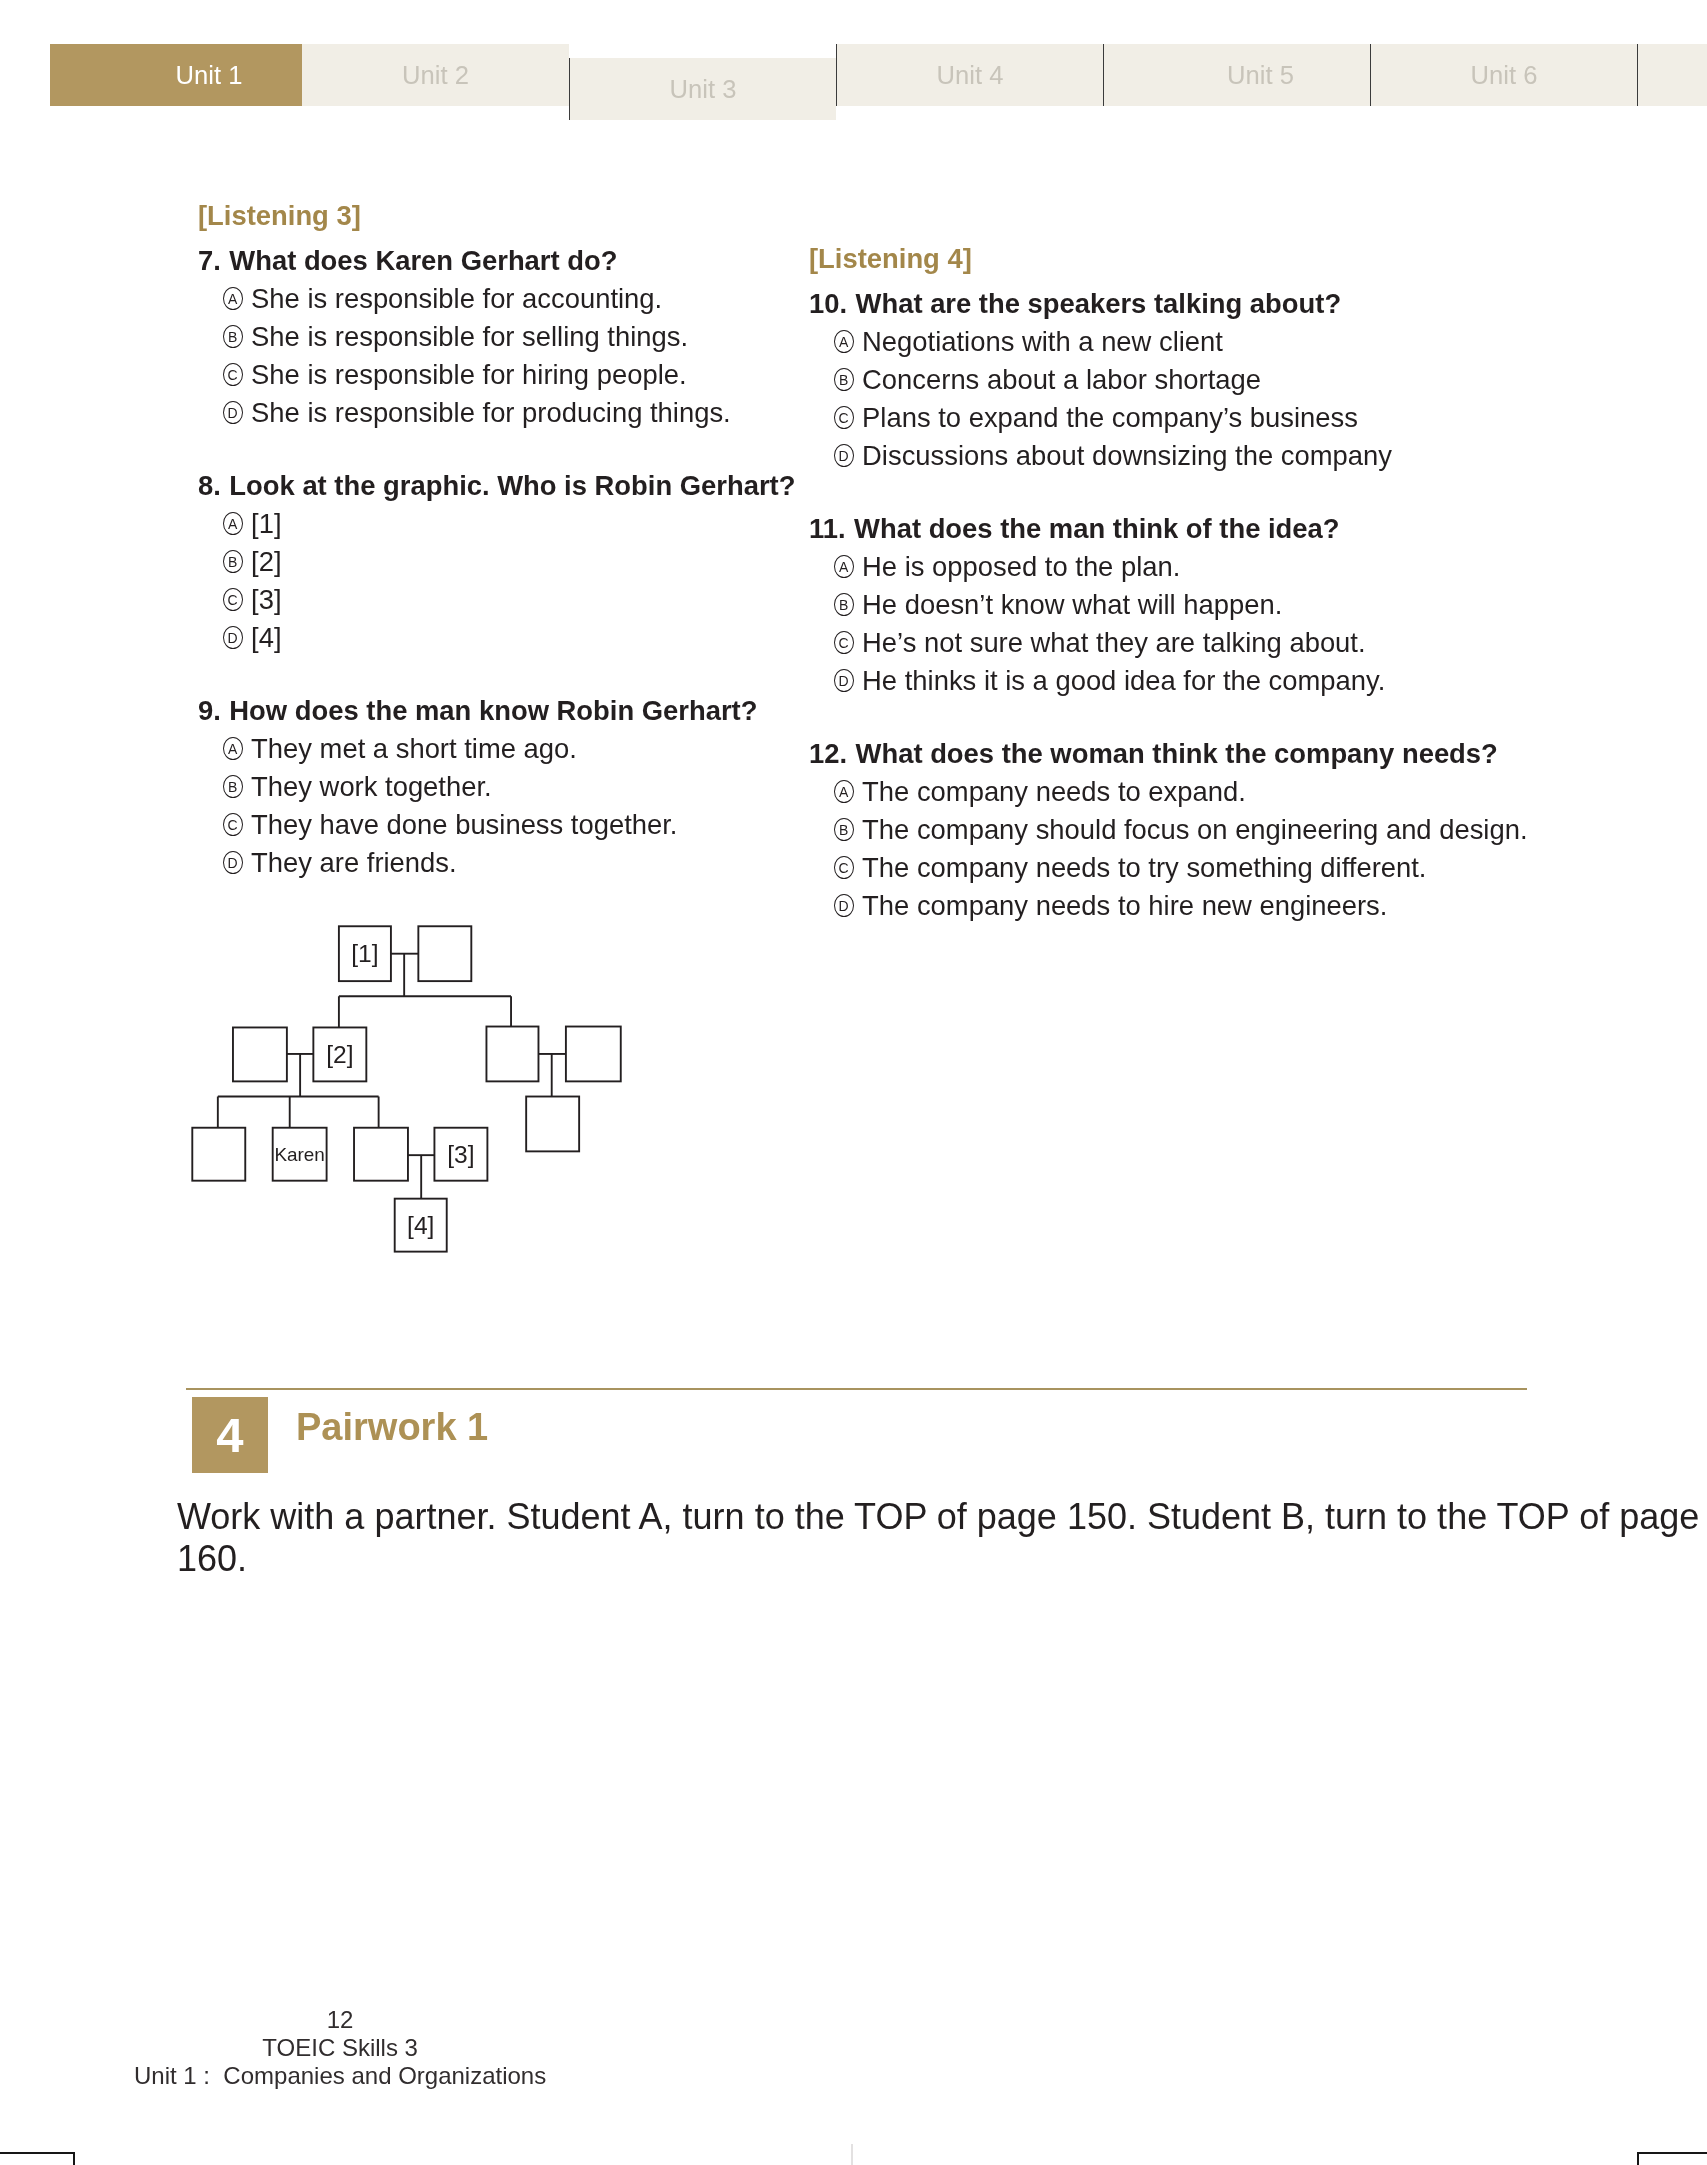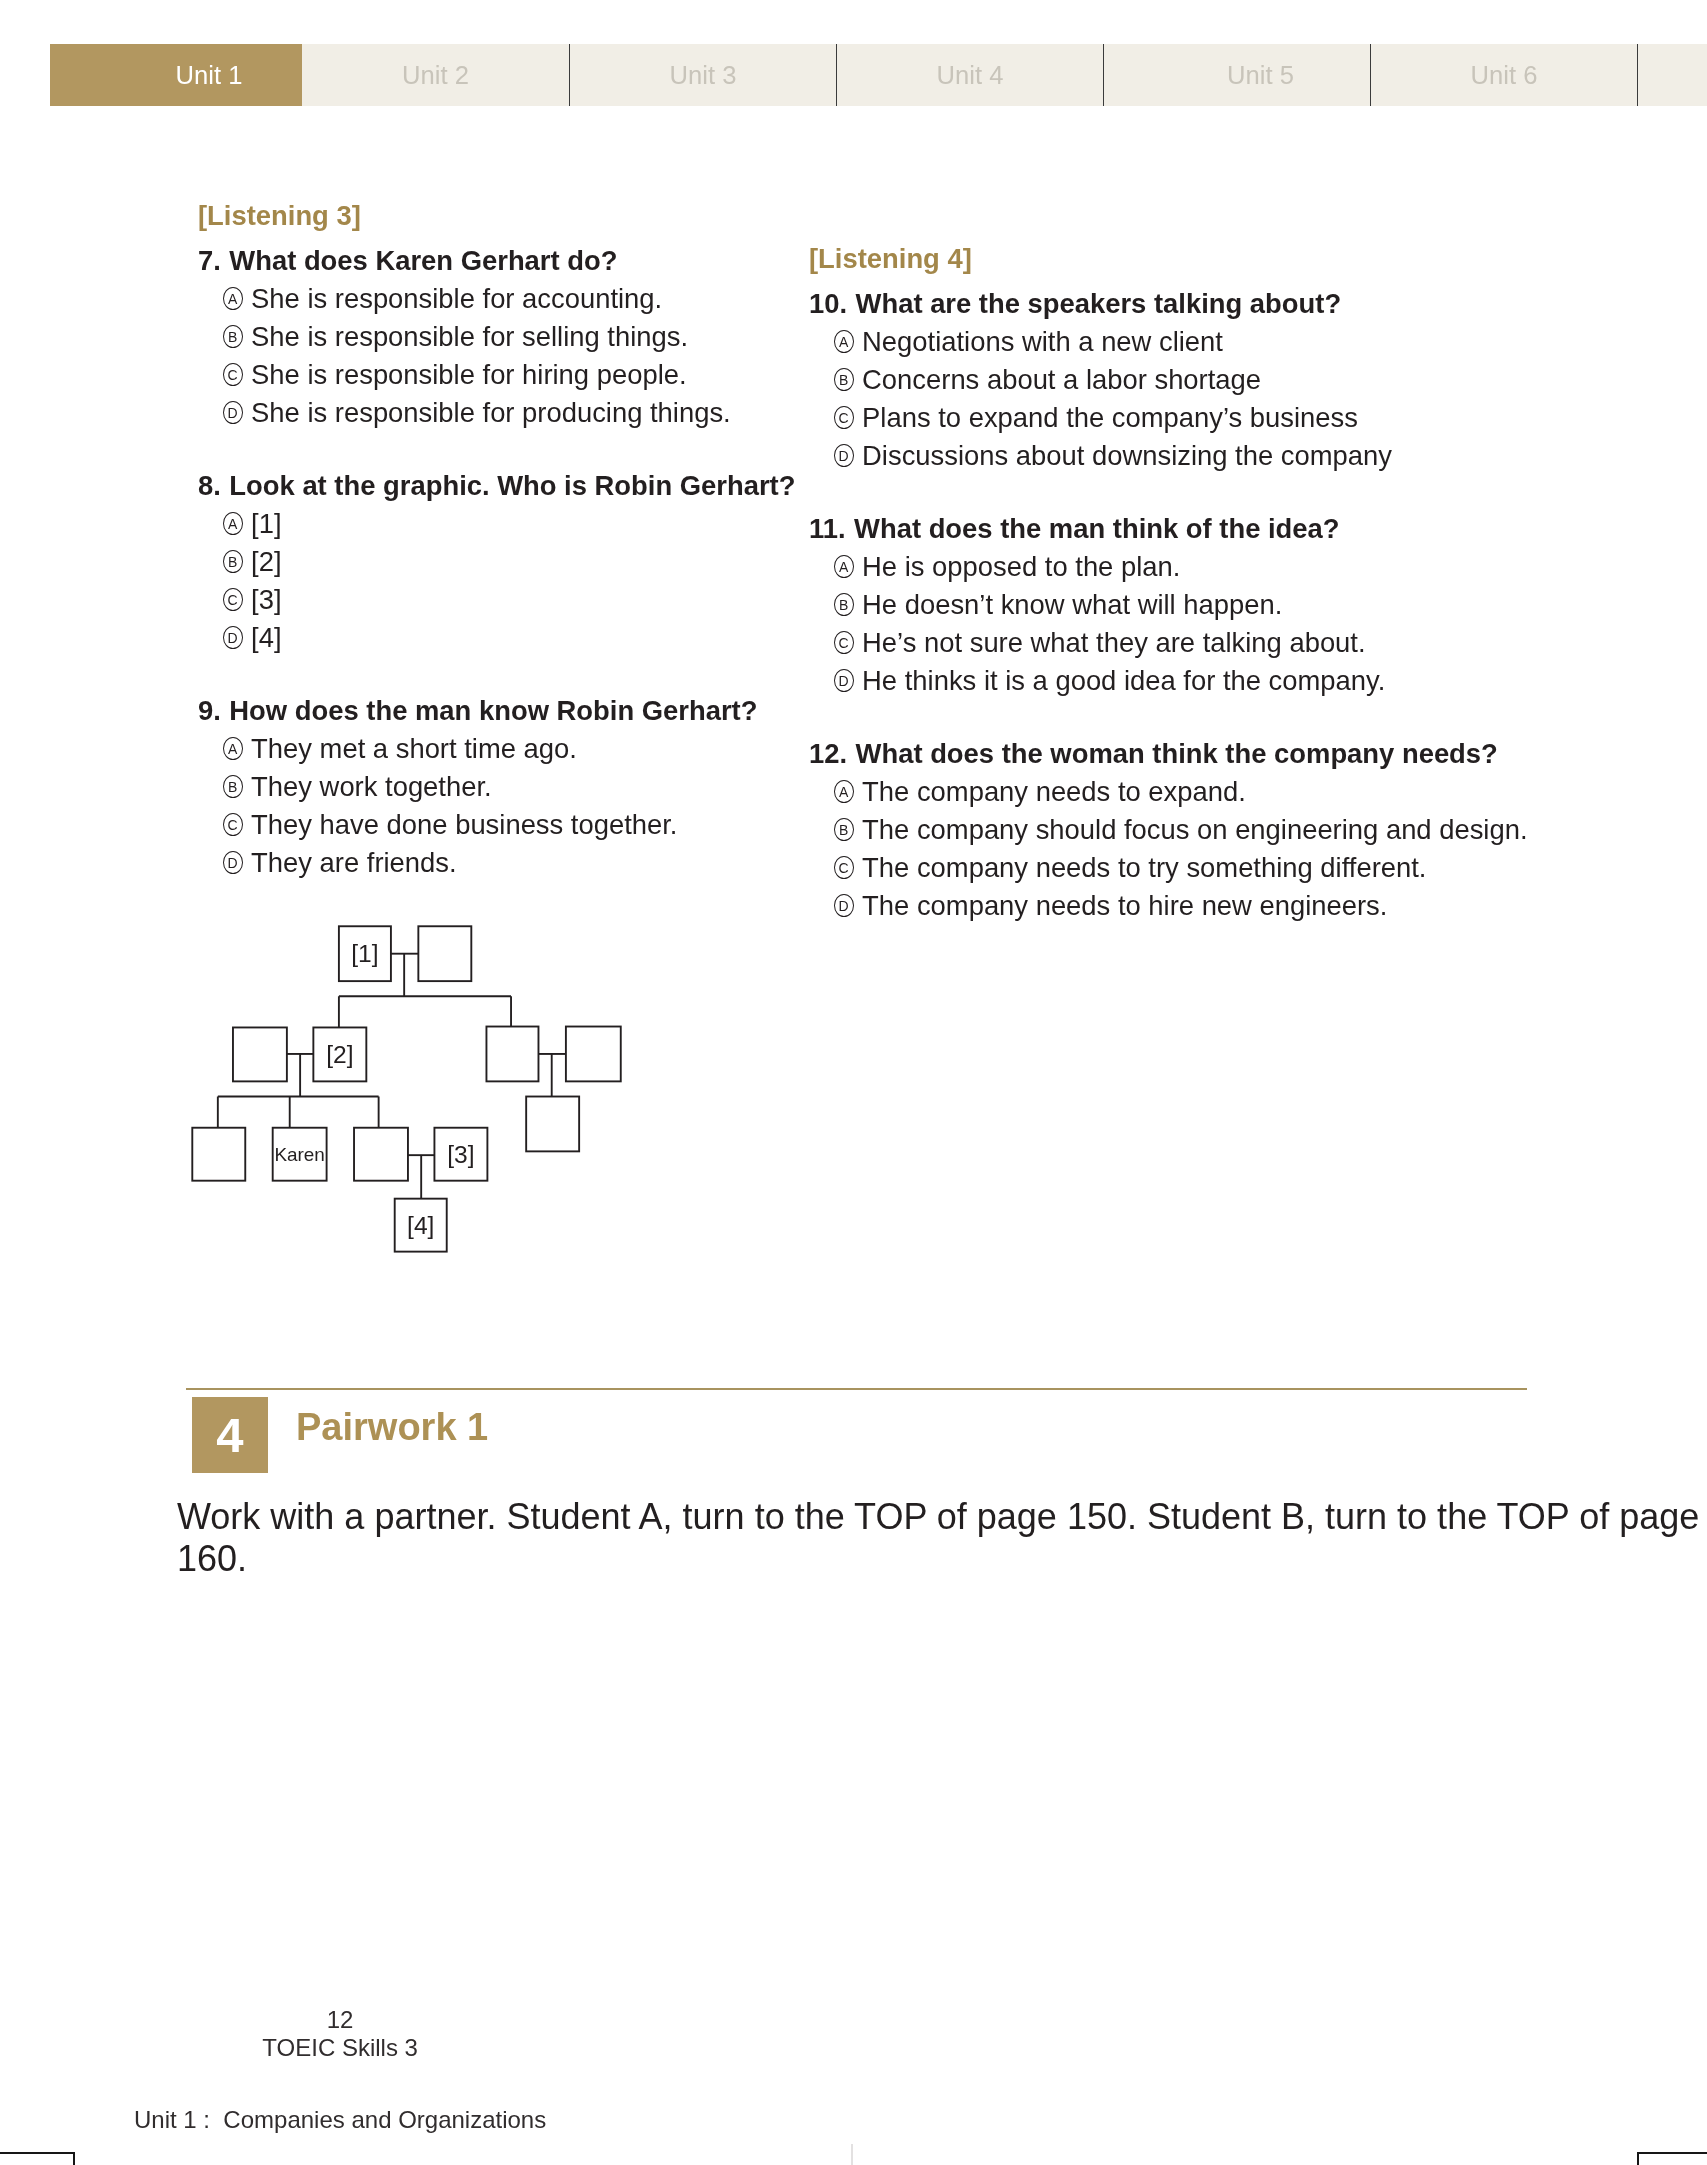--- a/index.html
+++ b/index.html
@@ -47,40 +47,40 @@
   .rule{position:absolute;left:186px;top:1388px;width:1341px;height:1.9px;background:var(--rule_gold);}
   .badge{
     position:absolute;left:192px;top:1397px;width:76px;height:76px;background:var(--gold);
     color:#ffffff;font-size:49px;font-weight:700;display:flex;align-items:center;justify-content:center;
   }
   .ptitle{position:absolute;left:296px;top:1406px;font-size:38px;font-weight:700;color:var(--title_gold);}
   .pbody{position:absolute;left:177px;top:1496px;font-size:36px;}
   
   .footer{position:absolute;left:134px;top:2006px;height:34px;display:flex;align-items:center;font-size:24px;color:#312d2e;flex-direction:column;}
   .fpipe{width:1.9px;height:32px;background:#4c4c4c;margin:0 21px;}
-  .funit{white-space:pre;margin-top:44px;}
+  .funit{white-space:pre;}
   
   .cropbox{position:absolute;top:2152px;height:38px;border:2.8px solid #161616;background:#ffffff;box-sizing:border-box;}
   .cropbox.left{left:-3.8px;width:79px;}
   .cropbox.right{left:1637px;width:85px;}
   .centermark{position:absolute;left:851px;top:2144px;width:1.9px;height:21px;background:#e3e1e1;}
 </style>
 </head>
 <body>
 
 <div id="page">
 
   <div>
     <div class="tab active" style="left:50px;width:252px;">
       <span>Unit 1</span>
     </div>
     <div class="tab" style="left:302px;width:267px;">
       <span>Unit 2</span>
     </div>
-    <div class="tab divided" style="left:569px;width:267px;">
+    <div class="tab divided" style="left:569px;width:267px;margin-top:14px;">
       <span>Unit 3</span>
     </div>
     <div class="tab divided" style="left:836px;width:267px;">
       <span>Unit 4</span>
     </div>
     <div class="tab divided" style="left:1103px;width:314px;">
       <span>Unit 5</span>
     </div>
     <div class="tab divided" style="left:1370px;width:267px;">
       <span>Unit 6</span>

